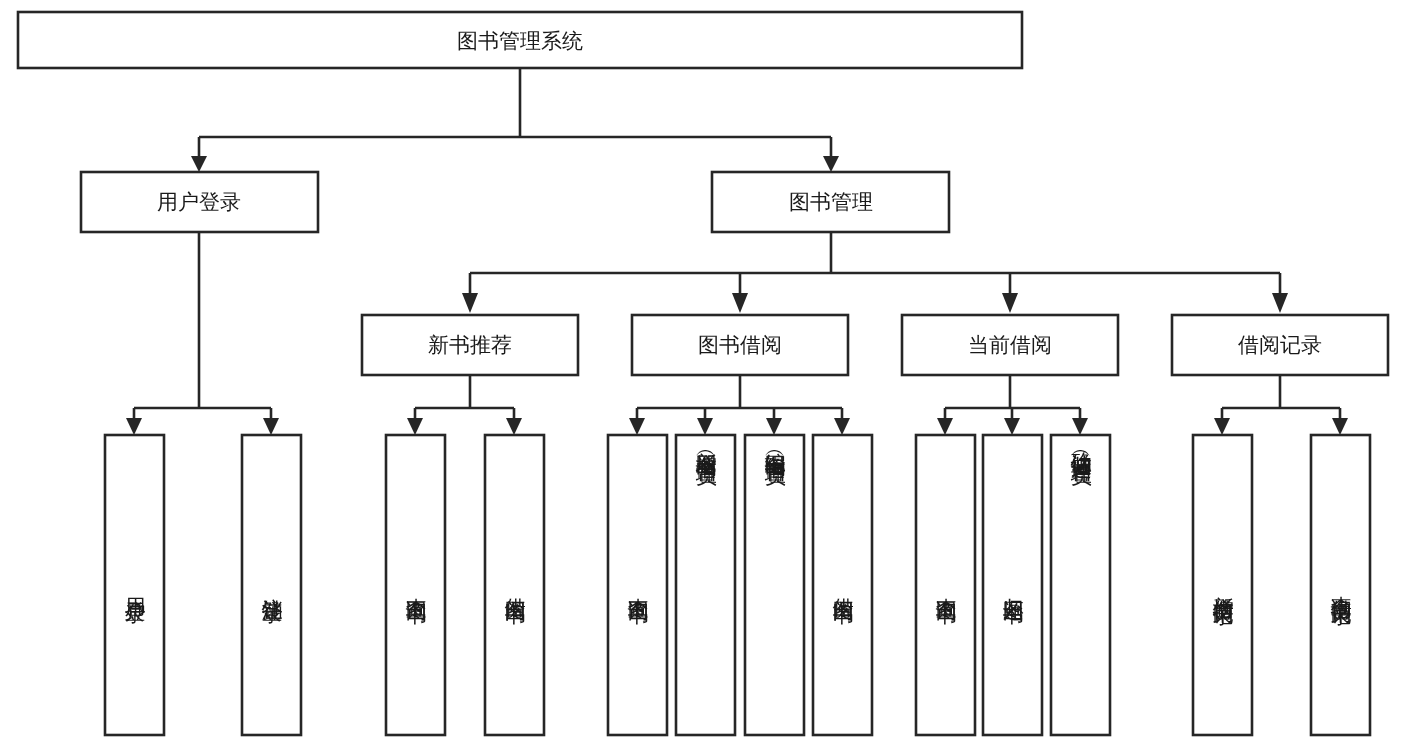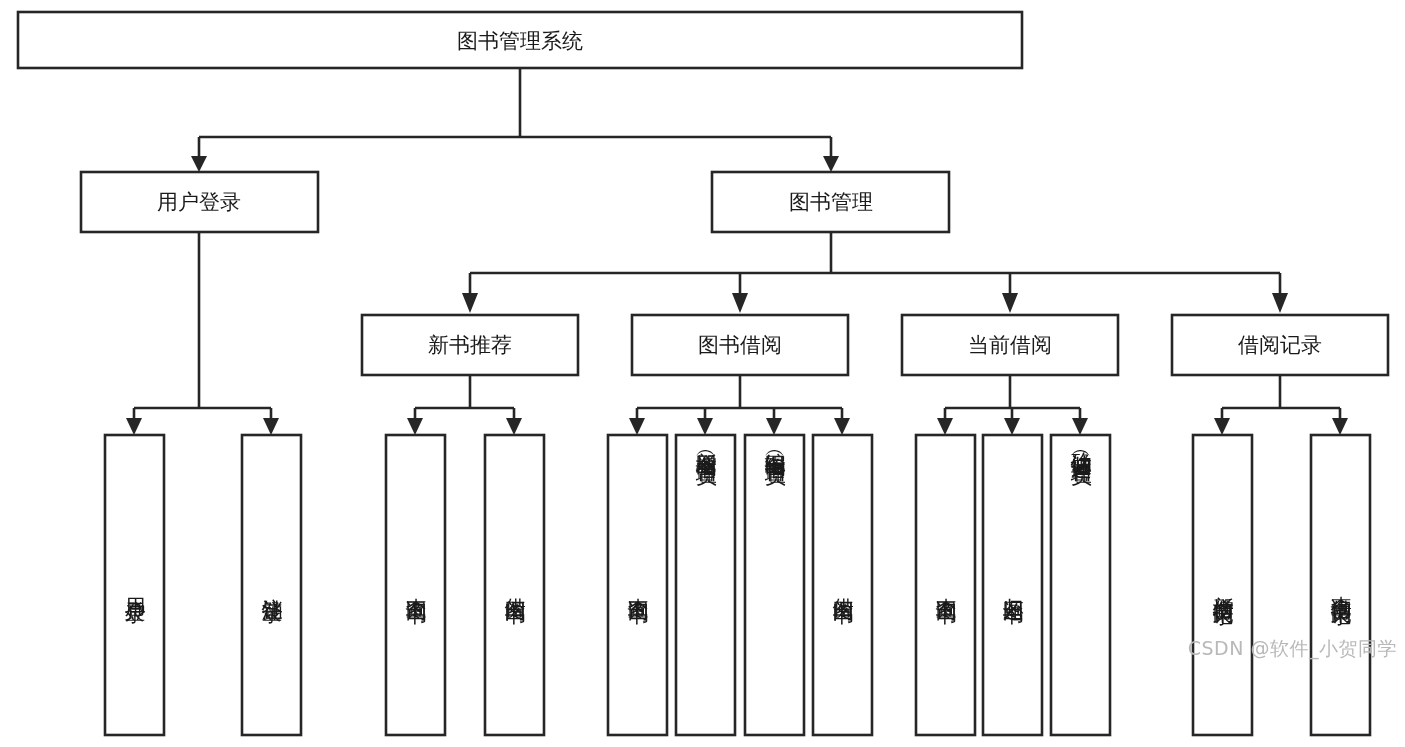--- a/index.html
+++ b/index.html
@@ -236,15 +236,14 @@
   </div>
 
   <div class="leaf-text-wrap" style="left:1193px; top:435px; width:59px; height:300px;">
     <span class="leaf-text">新增借阅记录</span>
   </div>
 
   <div class="leaf-text-wrap" style="left:1311px; top:435px; width:59px; height:300px;">
     <span class="leaf-text">查询借阅记录</span>
   </div>
 
-  <div class="watermark">CSDN @软件_小贺同学</div>
 
 </div>
 
 </body></html>

